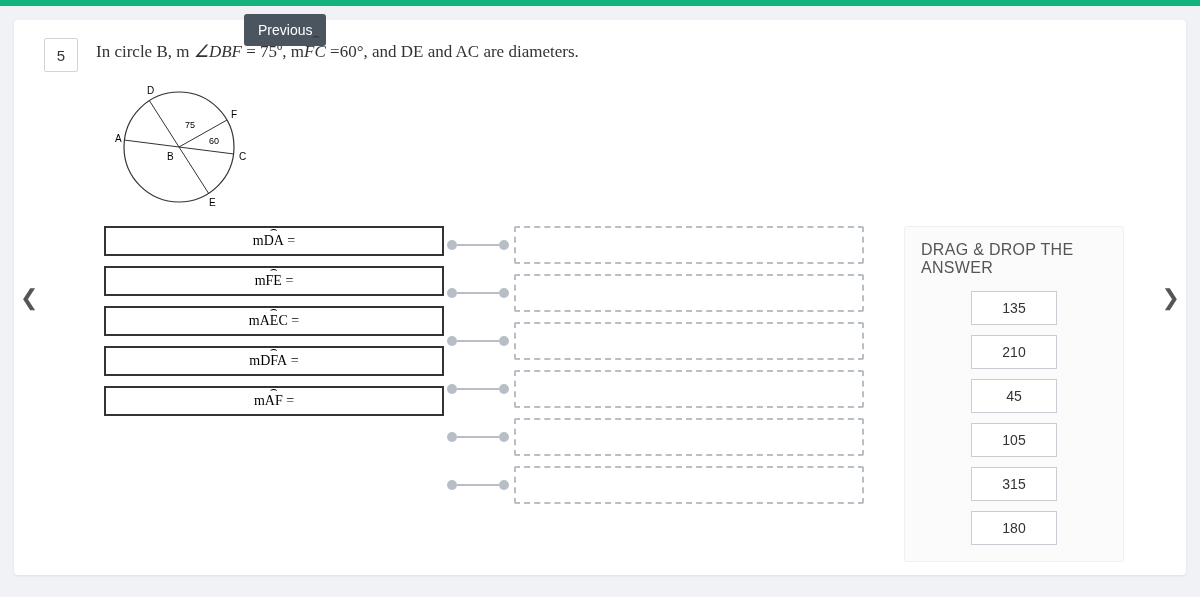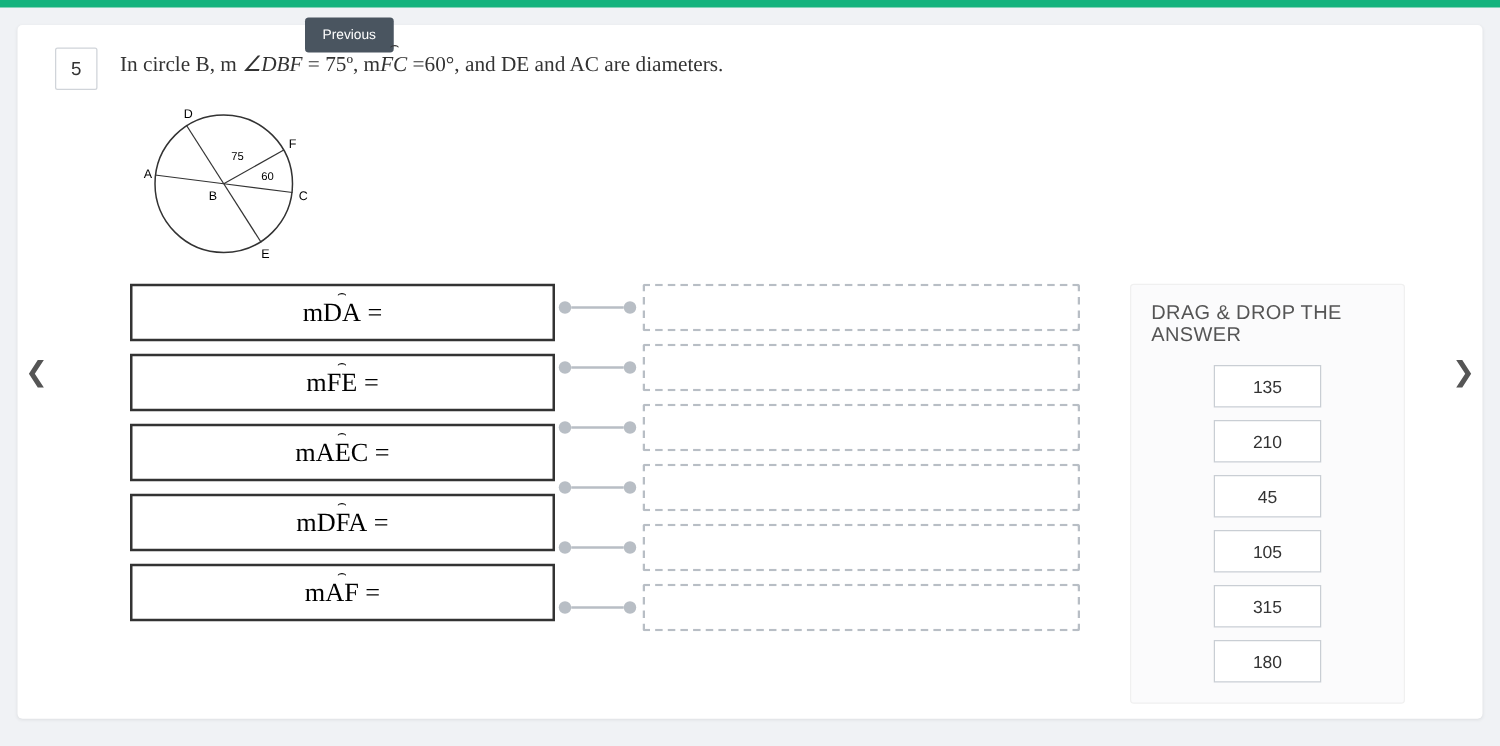--- a/index.html
+++ b/index.html
@@ -1,29 +1,29 @@
 <!DOCTYPE html>
 <html><head>
 <meta charset="utf-8">
 <style>
   *{box-sizing:border-box;margin:0;padding:0;}
   body{font-family:Arial,Helvetica,sans-serif;background:#f0f2f5;width:1200px;height:597px;overflow:hidden;position:relative;}
   .topbar{height:6px;background:#14b37d;width:100%;}
   .card{background:#fff;margin:14px 14px 0 14px;border-radius:4px;box-shadow:0 1px 3px rgba(0,0,0,0.08);height:555px;position:relative;padding:18px 30px;}
-  .prev-btn{position:absolute;top:-6px;left:230px;background:#4a5560;color:#fff;border:none;padding:8px 14px;font-size:11px;border-radius:3px;cursor:pointer;}
+  .prev-btn{position:absolute;top:-6px;left:230px;background:#4a5560;color:#fff;border:none;padding:8px 14px;font-size:14px;border-radius:3px;cursor:pointer;}
   .qhead{display:flex;align-items:flex-start;gap:18px;}
   .qnum{background:#fff;border:1px solid #d0d4d9;width:34px;height:34px;display:flex;align-items:center;justify-content:center;font-size:15px;color:#333;border-radius:2px;font-weight:500;}
   .qtext{font-size:17px;color:#333;line-height:1.6;font-family:Georgia,serif;}
   .qtext .it{font-style:italic;}
   .arc{position:relative;display:inline-block;}
   .arc::before{content:"⌢";position:absolute;top:-11px;left:50%;transform:translateX(-50%);font-size:12px;}
   .diagram{margin:10px 0 10px 65px;}
   .answers-area{display:flex;gap:0;margin-top:6px;align-items:flex-start;}
   .labels-col{width:340px;margin-left:60px;}
-  .label-box{border:2px solid #333;height:46px;margin-bottom:10px;display:flex;align-items:center;justify-content:center;background:#fff;font-family:Georgia,serif;font-size:21px;}
+  .label-box{border:2px solid #333;height:30px;margin-bottom:10px;display:flex;align-items:center;justify-content:center;background:#fff;font-family:Georgia,serif;font-size:14px;}
   .conn-col{width:70px;display:flex;flex-direction:column;align-items:center;}
   .conn{height:38px;margin-bottom:10px;display:flex;align-items:center;justify-content:center;width:100%;}
   .conn svg{display:block;}
   .drops-col{width:350px;}
   .drop-box{border:2px dashed #b8bec5;height:38px;margin-bottom:10px;border-radius:2px;background:#fff;}
   .panel{width:220px;margin-left:40px;background:#fbfbfc;border:1px solid #f0f0f0;border-radius:3px;padding:14px 16px 6px 16px;}
   .panel-title{font-size:16px;color:#555;letter-spacing:.3px;margin-bottom:14px;}
   .chip{border:1px solid #c9ced4;background:#fff;height:34px;margin-bottom:10px;display:flex;align-items:center;justify-content:center;font-size:14px;color:#333;cursor:grab;width:86px;margin-left:auto;margin-right:auto;}
   .nav-l,.nav-r{position:absolute;top:50%;transform:translateY(-50%);font-size:22px;color:#555;cursor:pointer;user-select:none;padding:8px;}
   .nav-l{left:-2px;}

